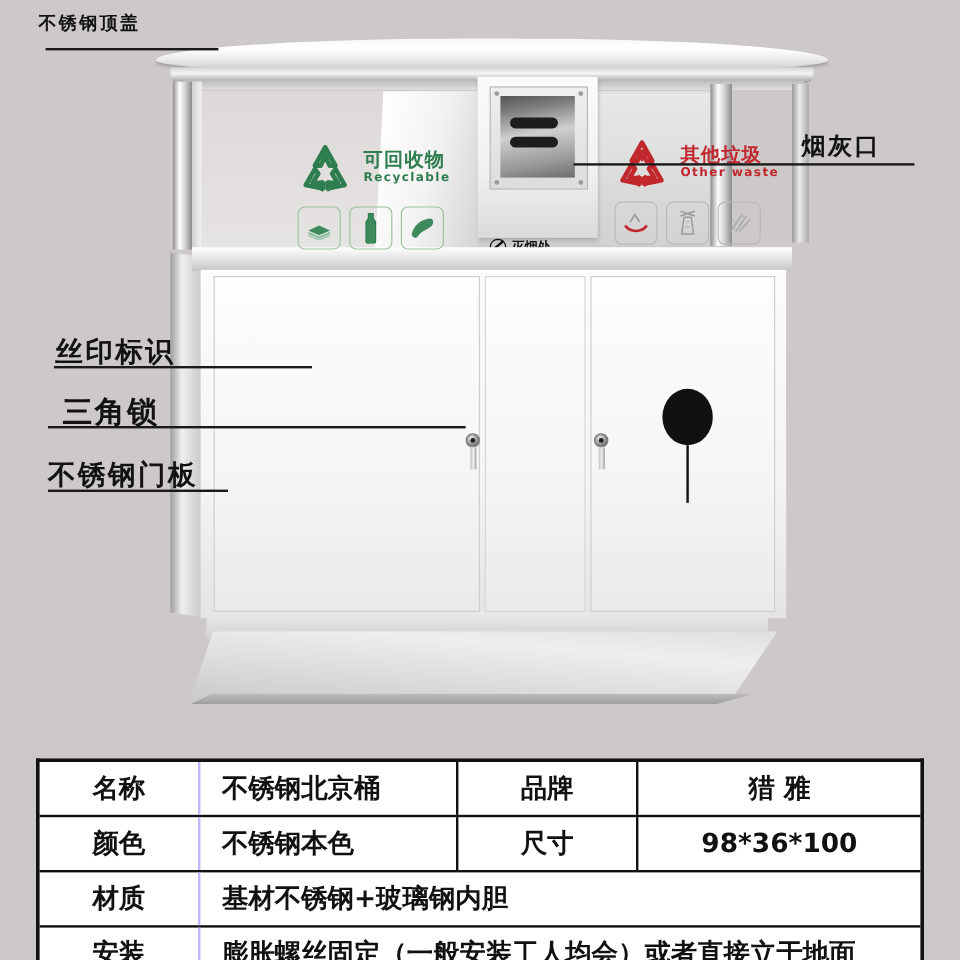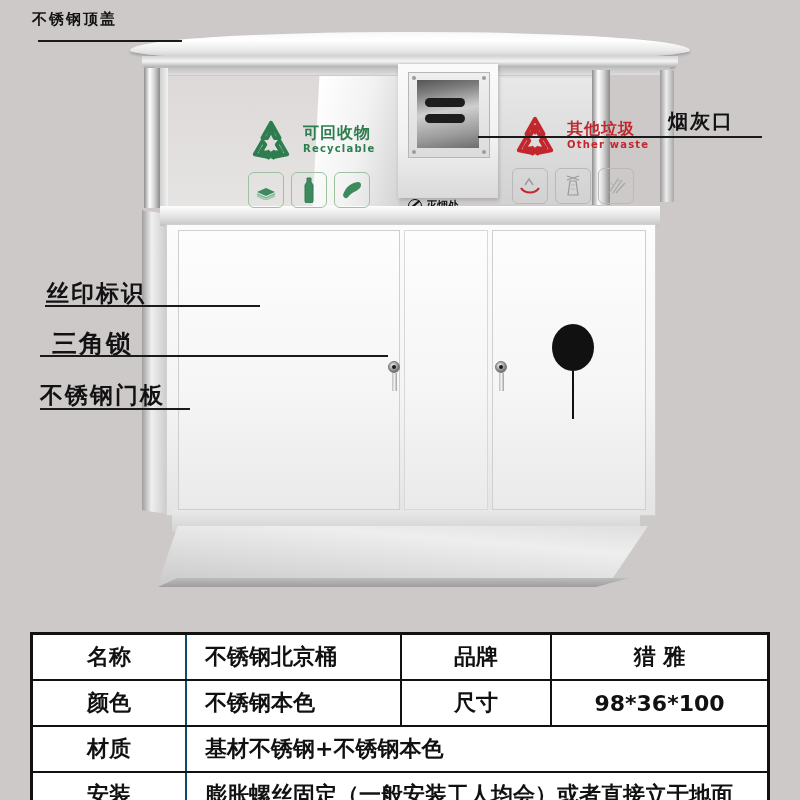--- a/index.html
+++ b/index.html
@@ -131,21 +131,21 @@
 
   
   .table{position:absolute;left:30px;top:632px;width:740px;
     border:3px solid #111;border-bottom:none;background:#fff;box-sizing:border-box;}
   .trow{display:flex;border-bottom:2px solid #111;}
   .trow:last-child{border-bottom:none;}
   .cell{padding:7px 4px;font-size:22px;font-weight:bold;color:#111;
     font-family:"DejaVu Sans","Liberation Serif",serif;
     display:flex;align-items:center;justify-content:center;box-sizing:border-box;
     min-height:38px;}
-  .cell.lbl{width:154px;border-right:2px solid #0c4a6e;flex:none;}
+  .cell.lbl{width:134px;border-right:2px solid #c4b5fd;flex:none;}
   .cell.val{width:215px;border-right:2px solid #111;flex:none;justify-content:flex-start;padding-left:18px;}
   .cell.lbl2{width:150px;border-right:2px solid #111;flex:none;}
   .cell.val2{flex:1;justify-content:center;}
   .cell.wide{flex:1;justify-content:flex-start;padding-left:18px;}
 </style>
 </head>
 <body>
 
 <div class="stage">
 
@@ -308,21 +308,21 @@
       <div class="cell val2">猎 雅</div>
     </div>
     <div class="trow">
       <div class="cell lbl">颜色</div>
       <div class="cell val">不锈钢本色</div>
       <div class="cell lbl2">尺寸</div>
       <div class="cell val2">98*36*100</div>
     </div>
     <div class="trow">
       <div class="cell lbl">材质</div>
-      <div class="cell wide">基材不锈钢+不锈钢本色</div>
+      <div class="cell wide">基材不锈钢+玻璃钢内胆</div>
     </div>
     <div class="trow">
       <div class="cell lbl">安装</div>
       <div class="cell wide">膨胀螺丝固定（一般安装工人均会）或者直接立于地面</div>
     </div>
   </div>
 
 </div>
 
 </body></html>

